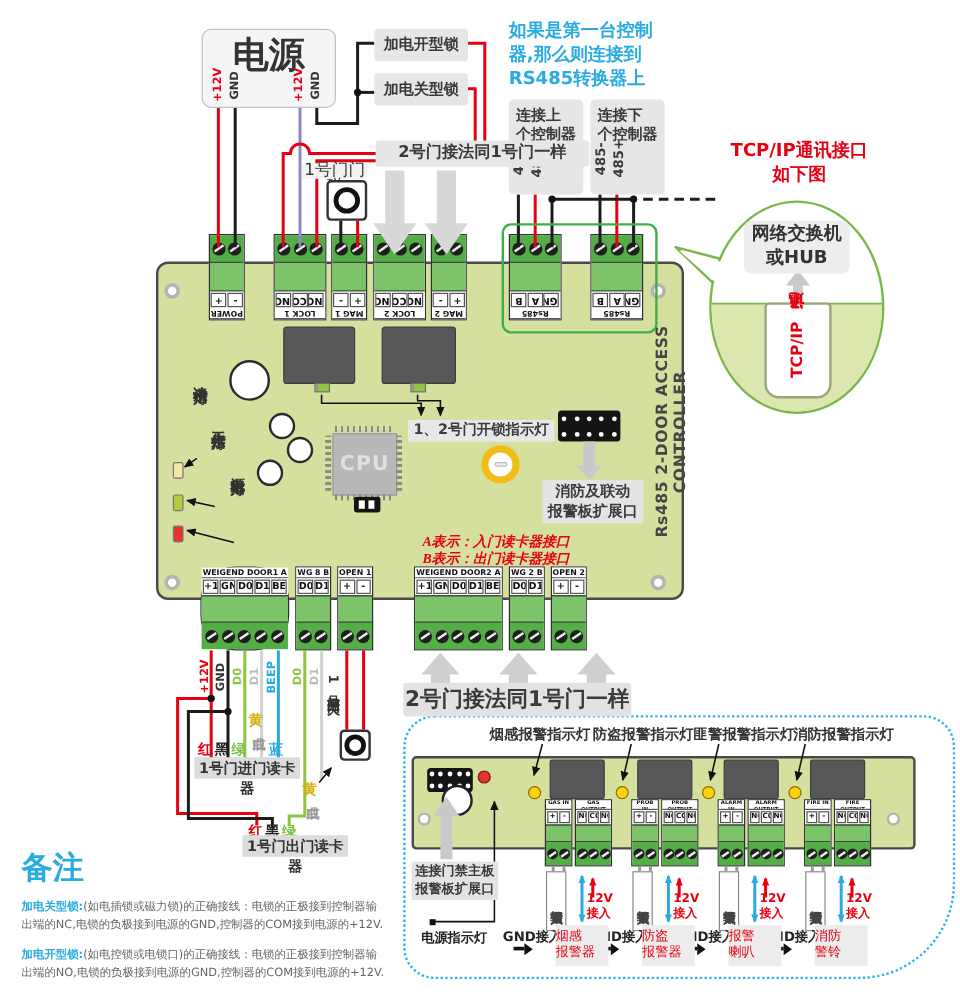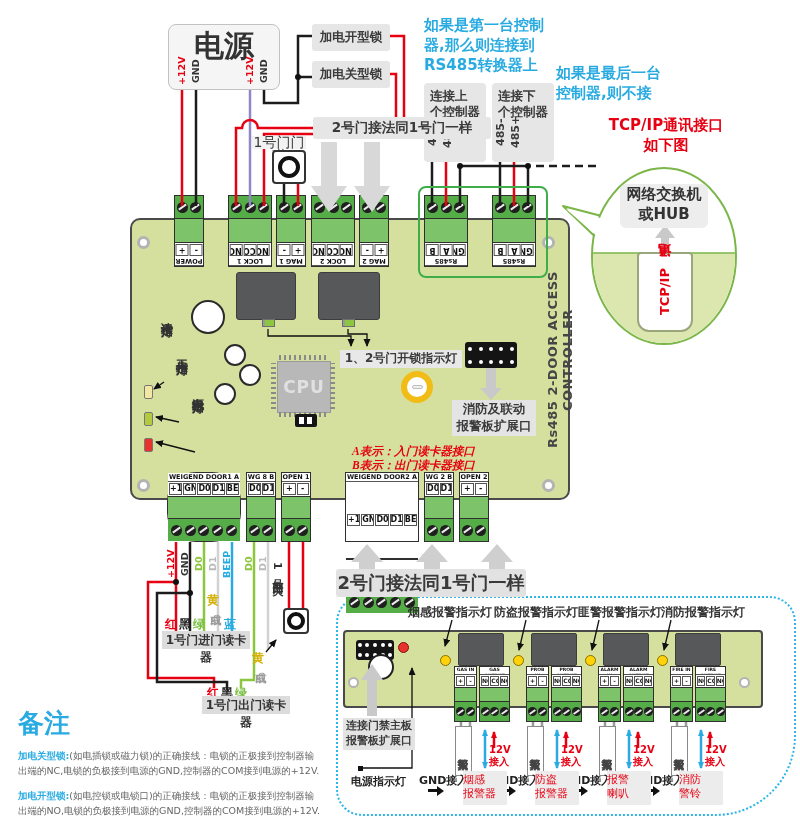--- a/index.html
+++ b/index.html
@@ -106,22 +106,20 @@
   <span class="wirelab vup" style="left:190px;top:54px;height:34px;color:#333;">GND</span>
   <span class="wirelab vup" style="left:244px;top:54px;height:34px;color:#e60012;">+12V</span>
   <span class="wirelab vup" style="left:258px;top:54px;height:34px;color:#333;">GND</span>
 
   <div class="graybox" style="left:312px;top:24px;width:78px;height:27px;border-radius:3px;font-size:12.5px;font-weight:600;line-height:25px;">加电开型锁</div>
   <div class="graybox" style="left:312px;top:61px;width:78px;height:27px;border-radius:3px;font-size:12.5px;font-weight:600;line-height:25px;">加电关型锁</div>
 
   <div class="note-blue" style="left:424px;top:16px;">如果是第一台控制
 器,那么则连接到
 RS485转换器上</div>
-  <div class="note-blue" style="left:556px;top:64px;">如果是最后一台
-控制器,则不接</div>
   <div class="note-red" style="left:596px;top:116px;width:140px;">TCP/IP通讯接口
 如下图</div>
 
   <div class="linkbox" style="left:424px;top:83px;width:62px;height:79px;">
     <div class="lb-title">连接上
 个控制器</div>
     <span class="lb-pin vup" style="left:2px;top:24px;">485-</span>
     <span class="lb-pin vup" style="left:17px;top:24px;">485+</span>
   </div>
   <div class="linkbox" style="left:492px;top:83px;width:62px;height:79px;">
@@ -268,21 +266,21 @@
       <div class="tpins">
         <span>+</span>
         <span>-</span>
       </div>
       <div class="tbody_"></div>
       <div class="tscrews">
         <span class="screw"></span>
         <span class="screw"></span>
       </div>
     </div>
-  <div class="term bot" style="left:345px;width:74px;gap:31px;">
+  <div class="term bot" style="left:345px;width:74px;">
       <div class="tname">WEIGEND DOOR2 A</div>
       <div class="tpins">
         <span>+12V</span>
         <span>GND</span>
         <span>D0</span>
         <span>D1</span>
         <span>BE</span>
       </div>
       <div class="tbody_"></div>
       <div class="tscrews">

